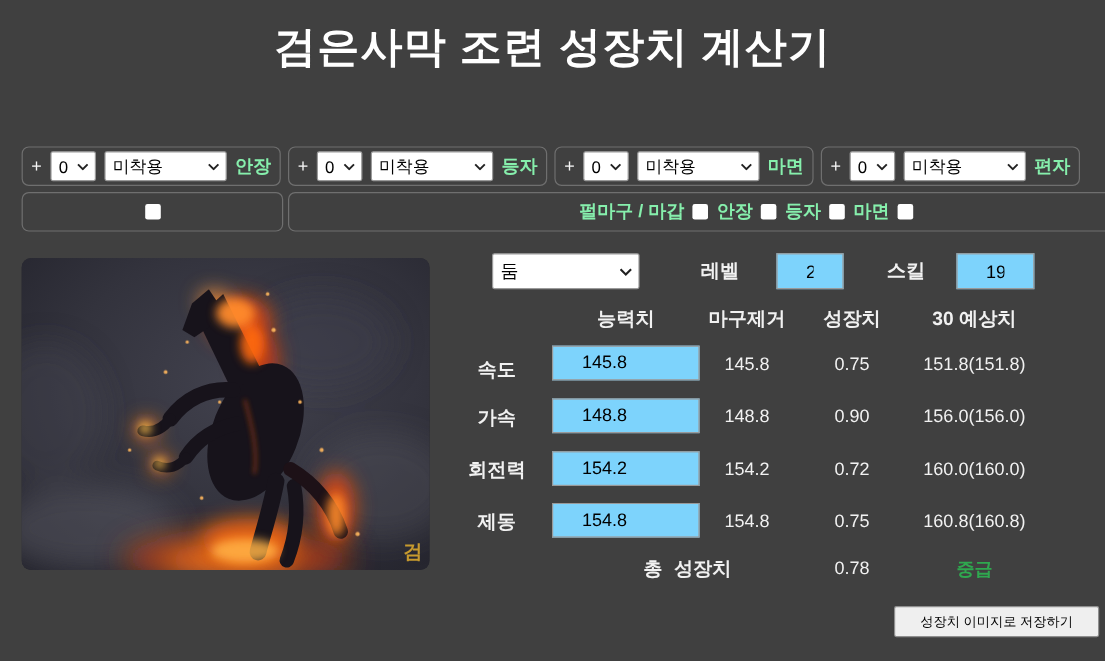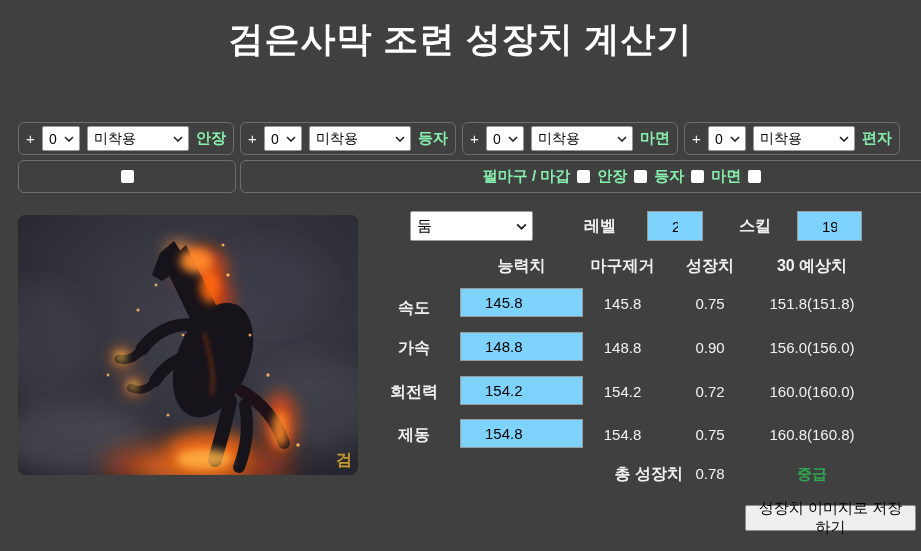--- a/index.html
+++ b/index.html
@@ -31,25 +31,25 @@
           font-family:"Liberation Sans","DejaVu Sans",sans-serif;}
   .hdr{position:absolute;top:256px;text-align:center;font-weight:bold;font-size:16px;}
   .stat-label{position:absolute;left:378px;width:72px;text-align:center;
               font-weight:bold;font-size:16px;}
   .cell{position:absolute;text-align:center;font-size:15px;}
   .col-input{left:460px;width:123px;}
   .col-removed{left:580px;width:85px;}
   .col-growth{left:672px;width:76px;}
   .col-forecast{left:746px;width:132px;}
   .grade{color:#2fa84f;font-weight:bold;}
-  .total-label{position:absolute;left:549px;width:134px;top:464px;text-align:right;
-               font-weight:bold;font-size:16px;}
+  .total-label{position:absolute;left:536px;width:134px;top:464px;text-align:left;
+               font-weight:bold;font-size:16px;font-family:Liberation Mono, monospace;}
   .save-btn{position:absolute;left:745px;top:505px;width:171px;height:26px;
             background:#efefef;border:1px solid #8f8f8f;border-radius:2px;
-            font-size:15px;color:#000;display:flex;align-items:center;justify-content:center;
+            font-size:11px;color:#000;display:flex;align-items:center;justify-content:center;
             font-family:"Liberation Sans","DejaVu Sans",sans-serif;cursor:pointer;}
 </style>
 </head>
 <body>
 
 <div class="title">검은사막 조련 성장치 계산기</div>
 
 <div class="box gear" style="left:18px;">
   <span class="plus">+</span>
   <div class="fsel small">

